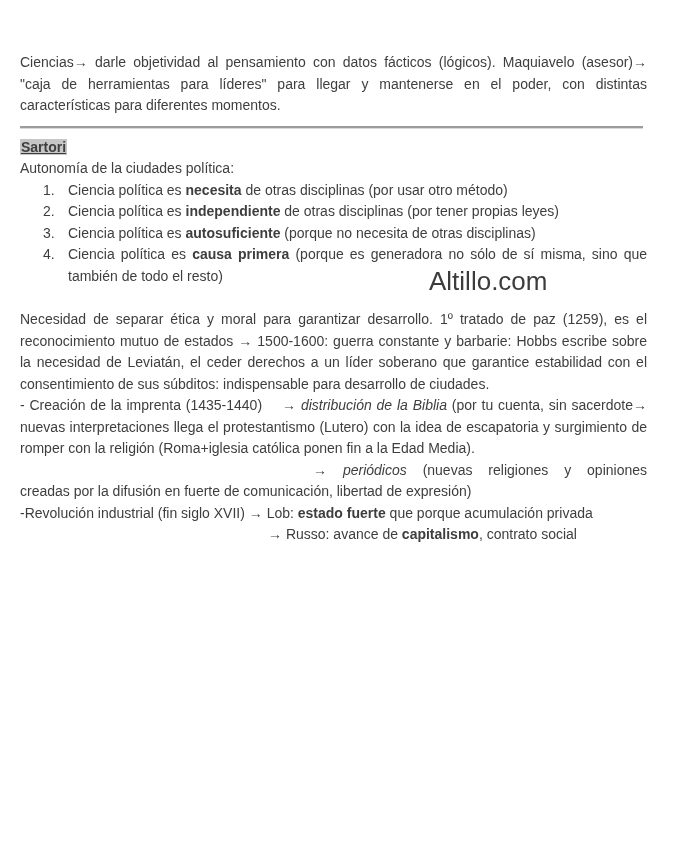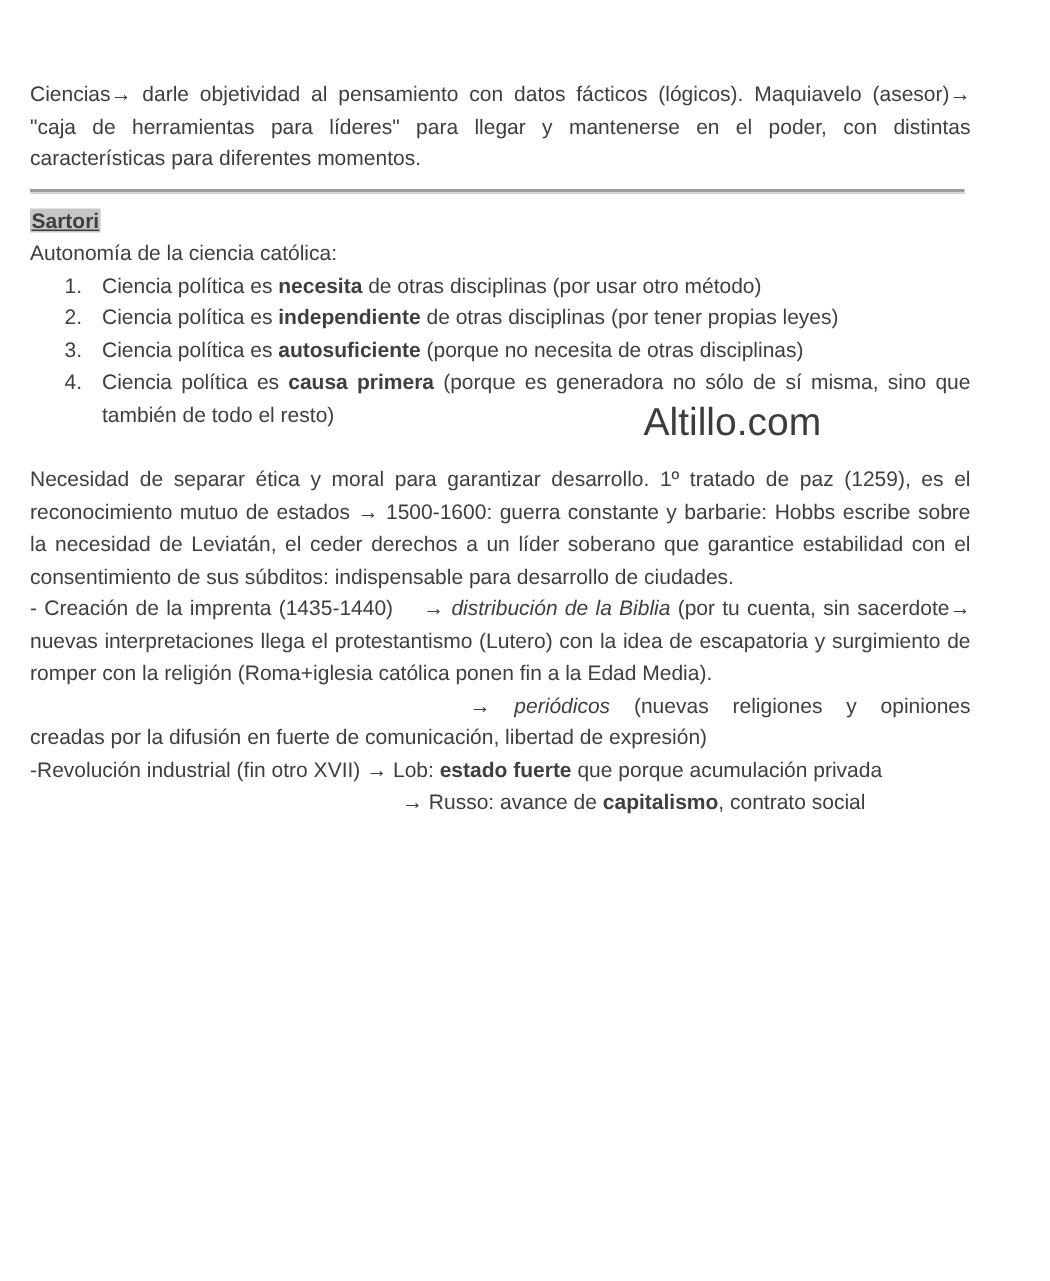--- a/index.html
+++ b/index.html
@@ -78,21 +78,21 @@
   </div>
 
   <div class="divider"></div>
 
   <div class="heading">
     <span class="hl">Sartori</span>
   </div>
 
 
   <div>
-    <span>Autonomía de la ciencia católica:</span>
+    <span>Autonomía de la ciudades política:</span>
   </div>
 
   <div>
     <div class="li">
       <span class="num">1.</span>
       <span class="it"><span>Ciencia política es </span><b class="term">necesita</b><span> de otras disciplinas (por usar otro método)</span></span>
     </div>
     <div class="li">
       <span class="num">2.</span>
       <span class="it"><span>Ciencia política es </span><b class="term">independiente</b><span> de otras disciplinas (por tener propias leyes)</span></span>
@@ -116,21 +116,21 @@
   </div>
 
   <div class="periodicos-line1">
     <span>→ </span><i class="em">periódicos</i><span> (nuevas religiones y opiniones</span>
   </div>
   <div>
     <span>creadas por la difusión en fuerte de comunicación, libertad de expresión)</span>
   </div>
 
   <div>
-    <span>-Revolución industrial (fin otro XVII) → Lob: </span><b class="term">estado fuerte</b><span> que porque acumulación privada</span>
+    <span>-Revolución industrial (fin siglo XVII) → Lob: </span><b class="term">estado fuerte</b><span> que porque acumulación privada</span>
   </div>
 
   <div class="russo">
     <span>→ Russo: avance de </span><b class="term">capitalismo</b><span>, contrato social</span>
   </div>
 
 </div>
 
 <div class="watermark">Altillo.com</div>
 

